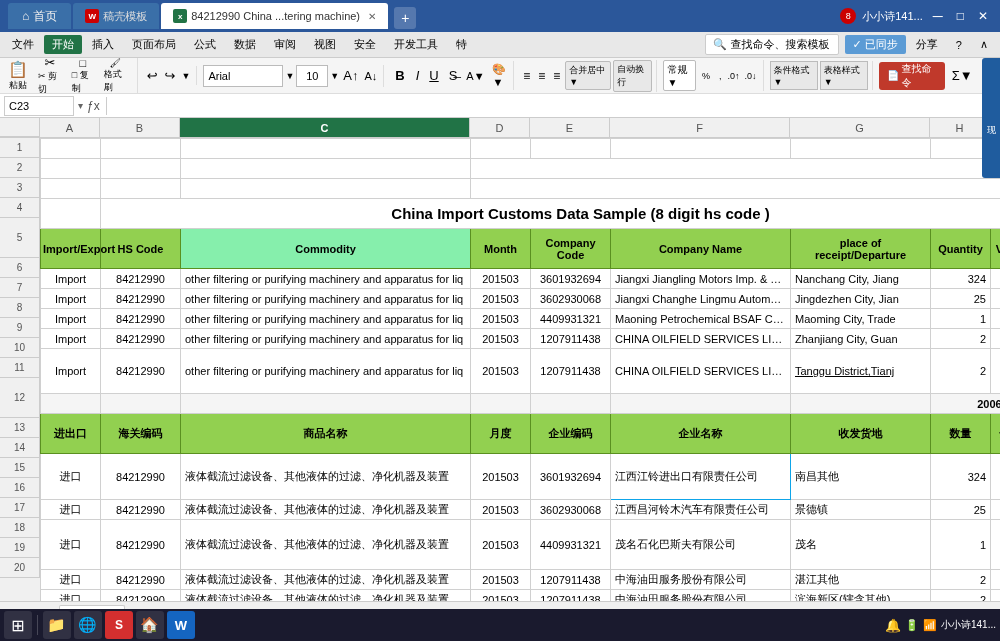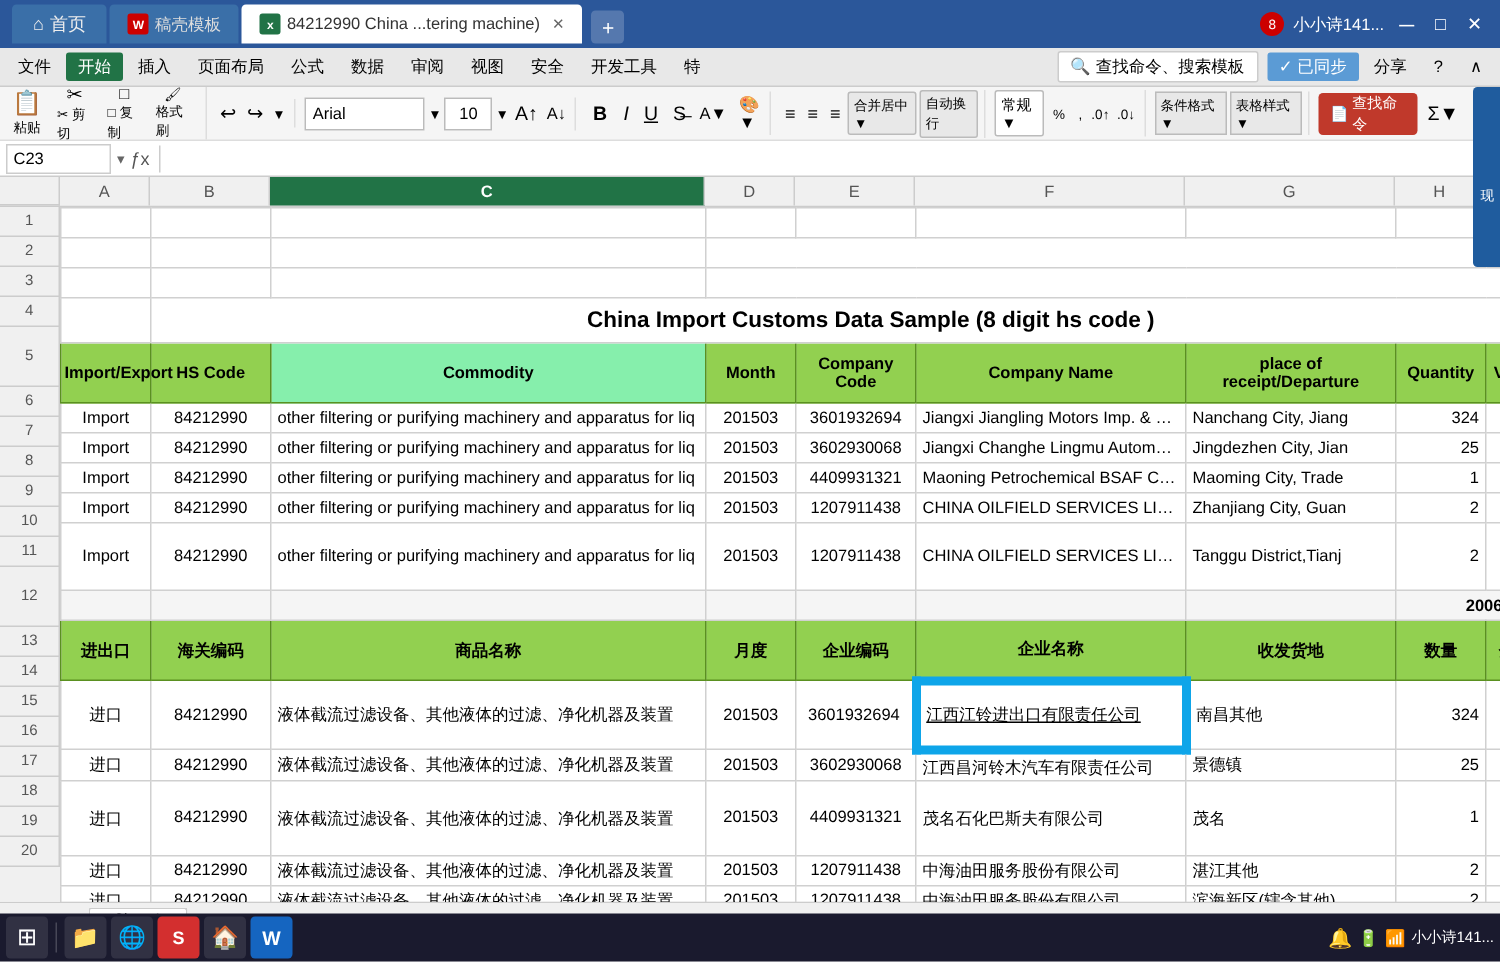--- a/index.html
+++ b/index.html
@@ -291,21 +291,21 @@
           <td style="border:1px solid #d0d0d0; padding:1px 4px; font-size:11px; text-align:right;"></td>
         </tr>
 
         <tr>
           <td style="height:20px; border:1px solid #d0d0d0; padding:1px 4px; font-size:11px; text-align:center;"><span>Import</span></td>
           <td style="border:1px solid #d0d0d0; padding:1px 4px; font-size:11px; text-align:center;"><span>84212990</span></td>
           <td style="border:1px solid #d0d0d0; padding:1px 4px; font-size:11px; overflow:hidden; text-overflow:ellipsis; white-space:nowrap;"><span>other filtering or purifying machinery and apparatus for liq</span></td>
           <td style="border:1px solid #d0d0d0; padding:1px 4px; font-size:11px; text-align:center;"><span>201503</span></td>
           <td style="border:1px solid #d0d0d0; padding:1px 4px; font-size:11px; text-align:center;"><span>1207911438</span></td>
           <td style="border:1px solid #d0d0d0; padding:1px 4px; font-size:11px; overflow:hidden; text-overflow:ellipsis; white-space:nowrap;"><span>CHINA OILFIELD SERVICES LIMITED</span></td>
-          <td style="border:1px solid #d0d0d0; padding:16px 4px; font-size:11px; overflow:hidden; text-overflow:ellipsis; white-space:nowrap;"><span>Tanggu District,Tianj</span></td>
+          <td style="border:1px solid #d0d0d0; padding:16px 4px; font-size:11px; overflow:hidden; text-overflow:ellipsis; white-space:nowrap;text-decoration:underline;"><span>Tanggu District,Tianj</span></td>
           <td style="border:1px solid #d0d0d0; padding:1px 4px; font-size:11px; text-align:right;"><span>2</span></td>
           <td style="border:1px solid #d0d0d0; padding:1px 4px; font-size:11px; text-align:right;"></td>
         </tr>
 
         <tr>
           <td style="height:20px; border:1px solid #d0d0d0; background:#f5f5f5;"></td>
           <td style="border:1px solid #d0d0d0; background:#f5f5f5;"></td>
           <td style="border:1px solid #d0d0d0; background:#f5f5f5;"></td>
           <td style="border:1px solid #d0d0d0; background:#f5f5f5;"></td>
           <td style="border:1px solid #d0d0d0; background:#f5f5f5;"></td>
@@ -345,21 +345,21 @@
             <span>金额(USD)</span>
           </td>
         </tr>
 
         <tr>
           <td style="height:20px; border:1px solid #d0d0d0; padding:1px 4px; font-size:11px; text-align:center;"><span>进口</span></td>
           <td style="border:1px solid #d0d0d0; padding:1px 4px; font-size:11px; text-align:center;"><span>84212990</span></td>
           <td style="border:1px solid #d0d0d0; padding:1px 4px; font-size:11px; overflow:hidden; text-overflow:ellipsis; white-space:nowrap;"><span>液体截流过滤设备、其他液体的过滤、净化机器及装置</span></td>
           <td style="border:1px solid #d0d0d0; padding:1px 4px; font-size:11px; text-align:center;"><span>201503</span></td>
           <td style="border:1px solid #d0d0d0; padding:1px 4px; font-size:11px; text-align:center;"><span>3601932694</span></td>
-          <td style="border:6px solid #0ea5e9; padding:1px 4px; font-size:11px;text-decoration:underline;"><span>江西江铃进出口有限责任公司</span></td>
+          <td style="border:1px solid #0ea5e9; padding:1px 4px; font-size:11px;"><span>江西江铃进出口有限责任公司</span></td>
           <td style="border:1px solid #d0d0d0; padding:15px 4px; font-size:11px;"><span>南昌其他</span></td>
           <td style="border:1px solid #d0d0d0; padding:1px 4px; font-size:11px; text-align:right;"><span>324</span></td>
           <td style="border:1px solid #d0d0d0; padding:1px 4px; font-size:11px; text-align:right;"></td>
         </tr>
         <tr>
           <td style="height:20px; border:1px solid #d0d0d0; padding:1px 4px; font-size:11px; text-align:center;"><span>进口</span></td>
           <td style="border:1px solid #d0d0d0; padding:1px 4px; font-size:11px; text-align:center;"><span>84212990</span></td>
           <td style="border:1px solid #d0d0d0; padding:1px 4px; font-size:11px; overflow:hidden; text-overflow:ellipsis; white-space:nowrap;"><span>液体截流过滤设备、其他液体的过滤、净化机器及装置</span></td>
           <td style="border:1px solid #d0d0d0; padding:1px 4px; font-size:11px; text-align:center;"><span>201503</span></td>
           <td style="border:1px solid #d0d0d0; padding:1px 4px; font-size:11px; text-align:center;"><span>3602930068</span></td>

